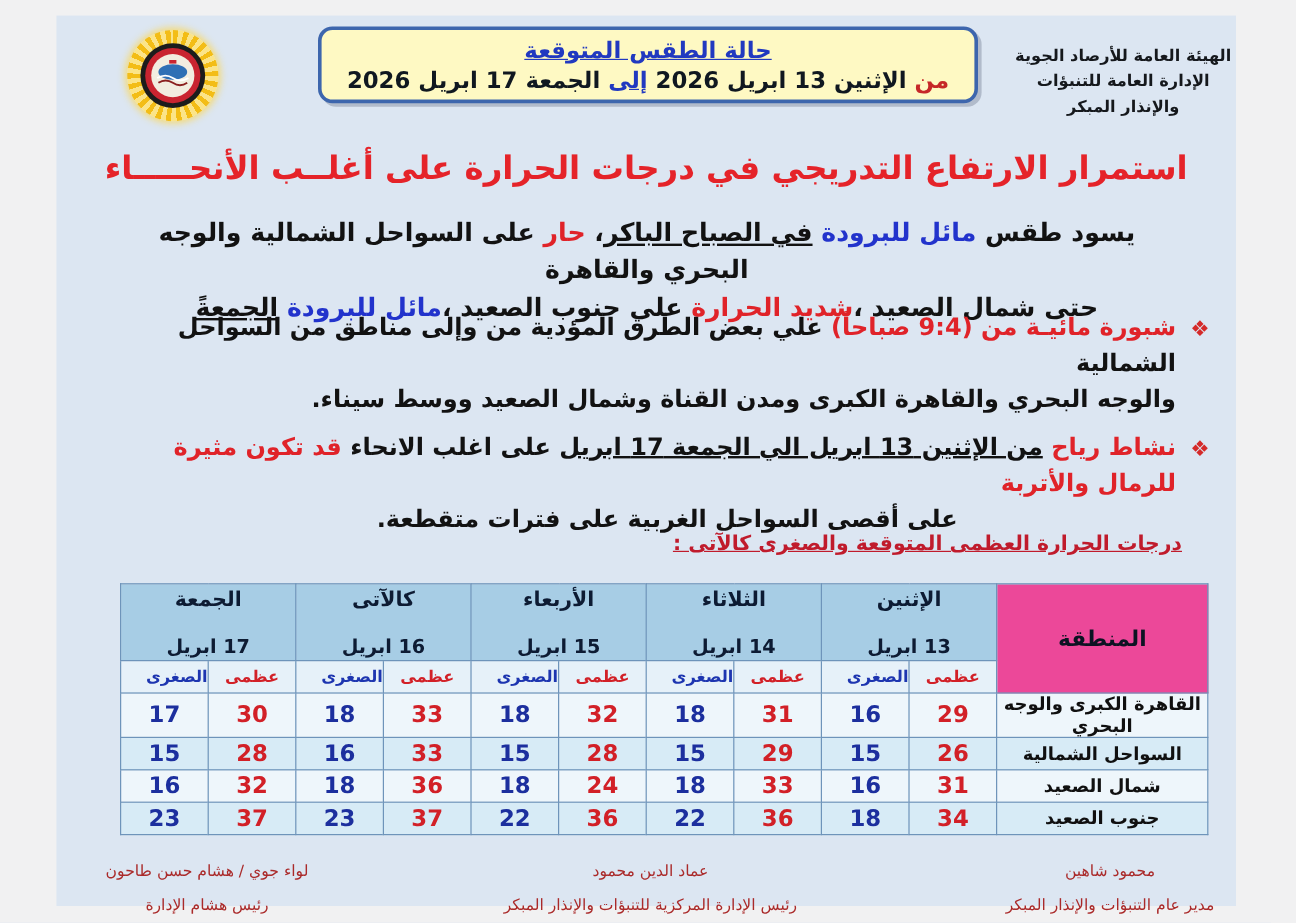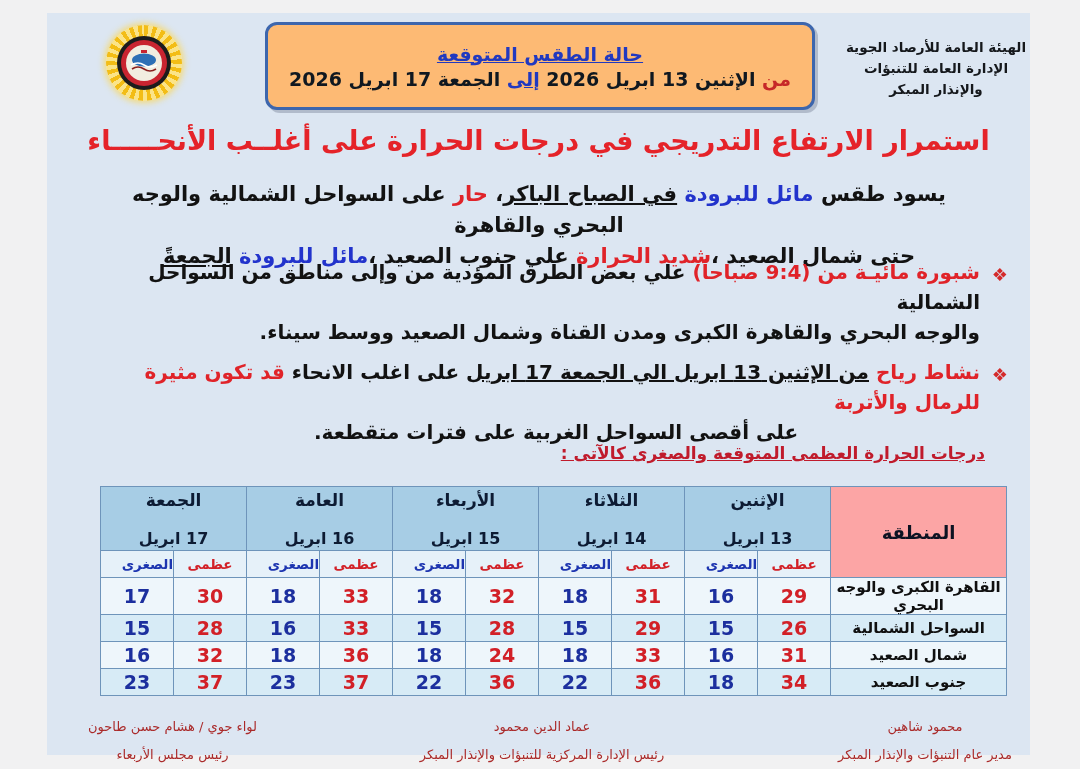--- a/index.html
+++ b/index.html
@@ -16,22 +16,22 @@
   .logo { position:absolute; left:59px; top:12px; width:76px; height:76px;
     border-radius:50%;
     background:repeating-conic-gradient(#f3bd16 0deg 7deg, #fbe488 7deg 14deg);
     display:flex; align-items:center; justify-content:center;
     box-shadow:0 0 6px 2px rgba(250,215,90,.8); }
   .logo-ring-black { width:54px; height:54px; border-radius:50%; background:#1c1c1c;
     display:flex; align-items:center; justify-content:center; }
   .logo-ring-red { width:46px; height:46px; border-radius:50%; background:#c92430;
     display:flex; align-items:center; justify-content:center; }
   .logo-core { width:36px; height:36px; border-radius:50%; background:#f2ede0; overflow:hidden; }
-  .title-box { position:absolute; left:218px; top:9px; width:550px; height:88px;
-    background:#fdba74; border:3px solid #3d66ad; border-radius:12px;
+  .title-box { position:absolute; left:218px; top:9px; width:550px; height:64px;
+    background:#fef9c3; border:3px solid #3d66ad; border-radius:12px;
     box-shadow:3px 3px 0 rgba(125,135,155,.45);
     display:flex; flex-direction:column; align-items:center; justify-content:center; gap:3px; }
   .box-title { color:#2139c0; font-weight:bold; font-size:19px; text-decoration:underline; }
   .box-date { font-weight:bold; font-size:19px; color:#101820; }
   .org { position:absolute; left:798px; top:24px; width:182px; text-align:center;
     font-weight:bold; font-size:13.5px; color:#15181c; line-height:21px; }
   
   .headline { position:absolute; left:40px; top:112px; width:903px; text-align:center;
     color:#e52329; font-weight:bold; font-size:27px; }
   .intro { position:absolute; left:62px; top:166px; width:860px; text-align:center;
@@ -53,21 +53,21 @@
   .bblue { color:#2139c0;margin-top:38px; }
   .caption { position:absolute; right:45px; top:430px; color:#c01b2c; font-weight:bold;
     font-size:17px; text-decoration:underline; }
   
   table.temps { position:absolute; left:53px; top:473px; width:906px;
     border-collapse:collapse; table-layout:fixed; }
   table.temps th, table.temps td { border:1px solid #6e94ba; text-align:center;
     vertical-align:middle; font-weight:bold; }
   col.region-col { width:176px; }
   col.t-col { width:73px; }
-  th.region-h { background:#fca5a5; color:#0c1322; font-size:18px; }
+  th.region-h { background:#ec4899; color:#0c1322; font-size:18px; }
   th.day-h { background:#a7cde5; color:#0d1b33; height:64px; font-size:17px; }
   th.day-h .d-date { font-size:16px; margin-top:19px; }
   th.sub-h { background:#e6f1f9; height:27px; font-size:13.5px; }
   th.sub-h.max { color:#d22027; }
   th.sub-h.min { color:#1d35b0;padding-left:22px; }
   tr.r-light td { background:#eef6fb; }
   tr.r-cyan td { background:#d7ebf6; }
   td.val { height:27px; font-size:19px; }
   td.val.max { color:#d22027; }
   td.val.min { color:#1c2f9e;margin-top:22px; }
@@ -171,21 +171,21 @@
           </th>
         <th colspan="2" class="day-h">
             <div>الثلاثاء</div>
             <div class="d-date">14 ابريل</div>
           </th>
         <th colspan="2" class="day-h">
             <div>الأربعاء</div>
             <div class="d-date">15 ابريل</div>
           </th>
         <th colspan="2" class="day-h">
-            <div>العامة</div>
+            <div>كالآتى</div>
             <div class="d-date">16 ابريل</div>
           </th>
         <th colspan="2" class="day-h">
             <div>الجمعة</div>
             <div class="d-date">17 ابريل</div>
           </th>
       </tr>
       <tr>
         <th class="sub-h max">عظمى</th>
           <th class="sub-h min">الصغرى</th>
@@ -258,16 +258,16 @@
   <div class="sig sig-right">
     <div>محمود شاهين</div>
     <div>مدير عام التنبؤات والإنذار المبكر</div>
   </div>
   <div class="sig sig-center">
     <div>عماد الدين محمود</div>
     <div>رئيس الإدارة المركزية للتنبؤات والإنذار المبكر</div>
   </div>
   <div class="sig sig-left">
     <div>لواء جوي / هشام حسن طاحون</div>
-    <div>رئيس مجلس الأربعاء</div>
+    <div>رئيس هشام الإدارة</div>
   </div>
 
 </div>
 
 </body></html>

